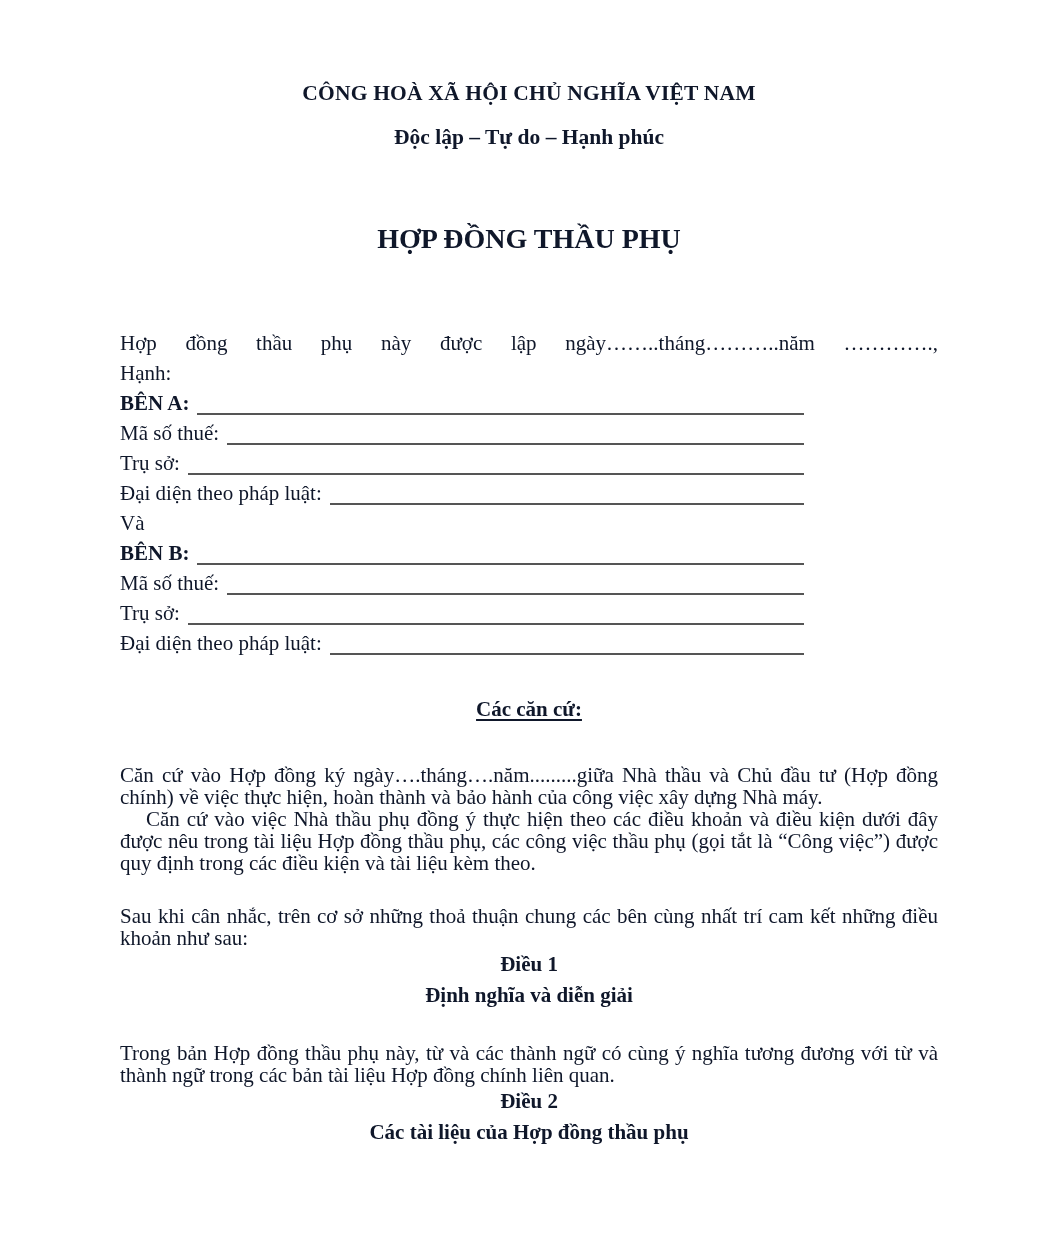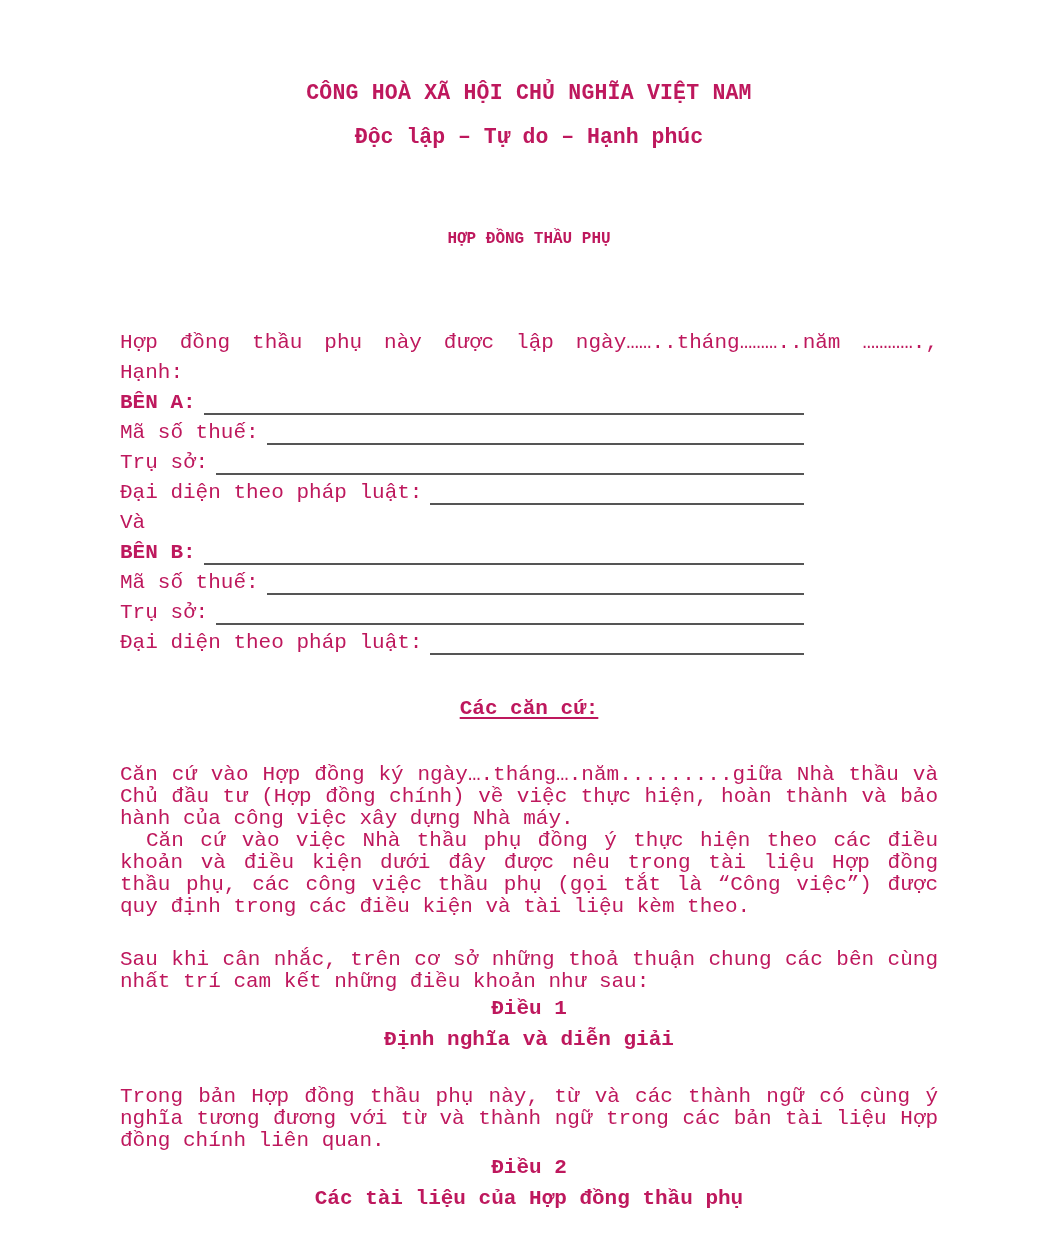--- a/index.html
+++ b/index.html
@@ -7,32 +7,32 @@
     padding: 0;
     background: #ffffff;
   }
   .page {
     position: relative;
     width: 1056px;
     height: 1236px;
     box-sizing: border-box;
     padding: 78px 118px 40px 120px;
     background: #ffffff;
-    color: #be185d;
-    font-family: Liberation Mono, monospace;
+    color: #0f172a;
+    font-family: Liberation Serif, serif;
     font-size: 21px;
     line-height: 30px;
     overflow: hidden;
   }
   .center { text-align: center; }
   .bold   { font-weight: bold; }
 
   .republic { font-size: 21.5px; letter-spacing: 0.2px; }
   .motto    { font-size: 21.5px; margin-top: 14px; }
-  .doc-title{ font-size: 16px; margin: 72px 0 0 0; }
+  .doc-title{ font-size: 28px; margin: 72px 0 0 0; }
 
   .intro-block { margin-top: 74px; }
   .date-line {
     text-align: justify;
     text-align-last: justify;
     margin: 0 0 0 0;
   }
   .plain-row { height: 30px; }
 
   .fill-row {

